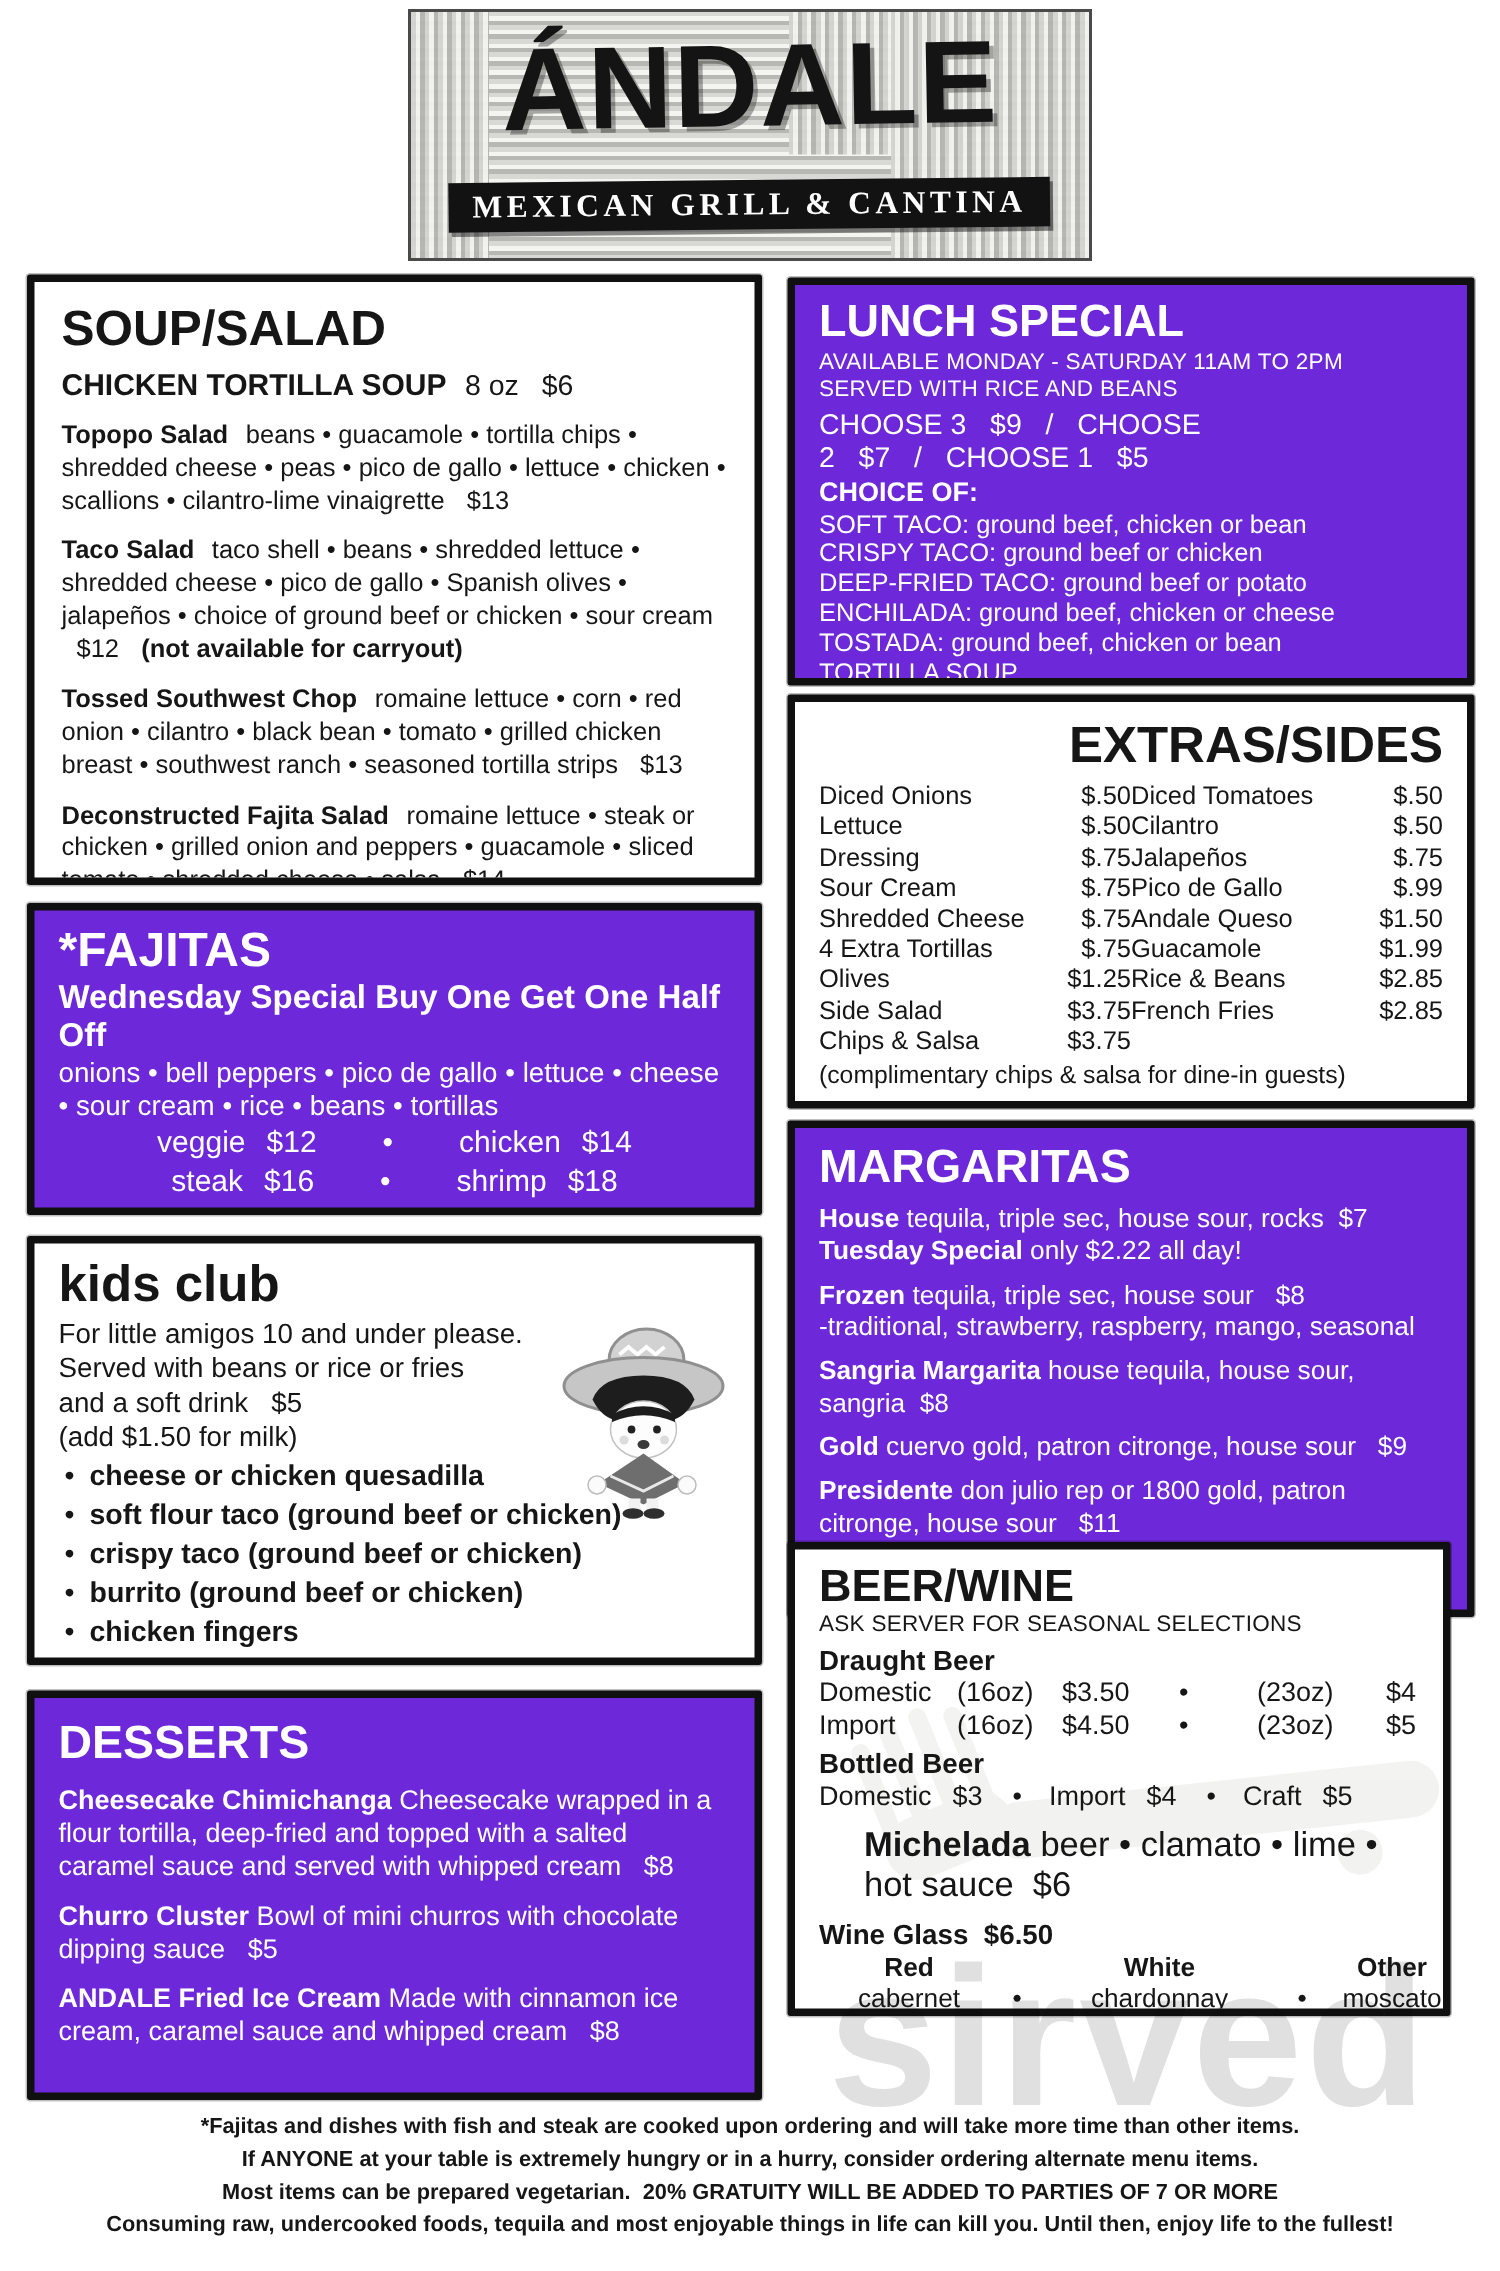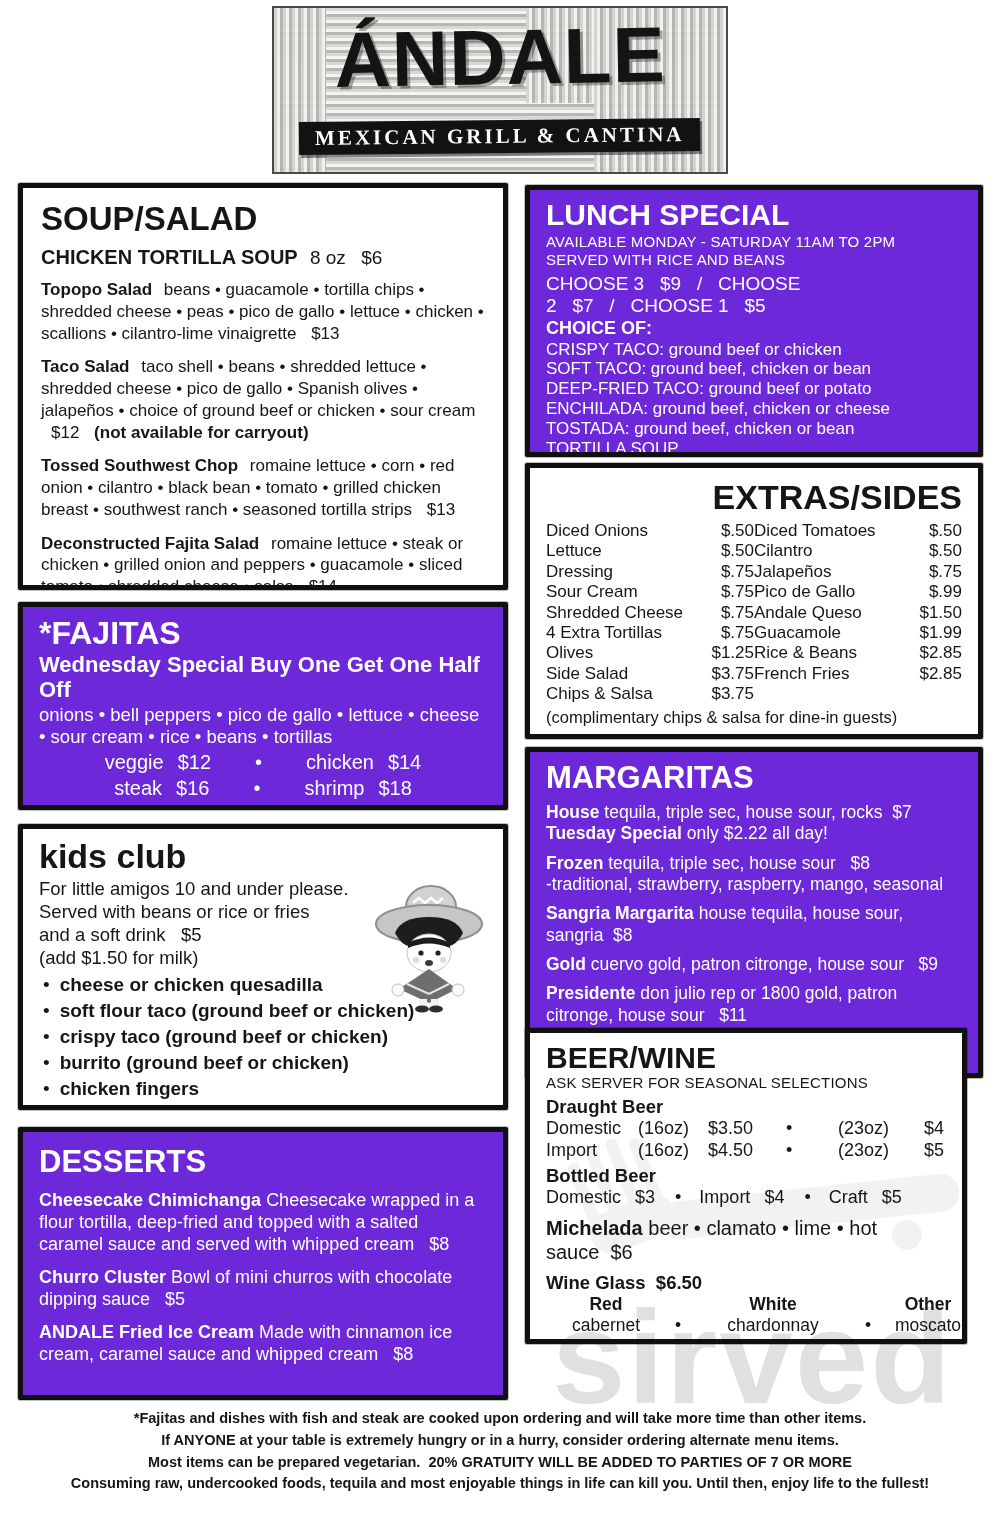--- a/index.html
+++ b/index.html
@@ -90,21 +90,21 @@
   #beer{left:525px;top:1028px;width:442px;height:316px;padding:9px 16px;}
   #beer .inner{position:relative;z-index:2;}
   #beer h2{font-size:30px;line-height:1.05;}
   #beer .sub{font-size:15px;letter-spacing:.2px;line-height:1.25;}
   #beer .grp{font-size:18.5px;font-weight:700;line-height:1.25;margin-top:3px;}
   .dr-row{display:grid;grid-template-columns:92px 70px 78px 52px 86px 46px;font-size:18px;line-height:1.18;}
   .dr-row .c{text-align:left;}
   .bt-row{display:flex;font-size:18px;line-height:1.2;gap:0;}
   .bt-row span{margin-right:14px;}
   .bt-row .dot{margin:0 18px 0 6px;}
-  .mich{font-size:20px;line-height:1.2;margin-top:7px;}
+  .mich{font-size:23px;line-height:1.2;margin-top:7px;margin-left:30px;}
   .wine-label{font-size:18.5px;font-weight:700;line-height:1.25;margin-top:7px;}
   .wine-grid{display:grid;grid-template-columns:120px 24px 166px 24px 96px;font-size:17.5px;line-height:1.22;}
   .wine-grid .hd{font-weight:700;text-align:center;}
   .wine-grid .cell{text-align:center;}
   .wine-grid .dot{text-align:center;}
   .fork-mark{position:absolute;right:-6px;top:4px;z-index:1;opacity:.55;}
   
   #footer{position:absolute;left:0;top:1408px;width:1000px;text-align:center;z-index:3;}
   #footer div{font-size:14.5px;font-weight:700;line-height:1.5;}
   
@@ -154,22 +154,22 @@
     <span class="sp">$14</span>
   </p>
 </section>
 
 <section class="box red" id="lunch">
   <h2>LUNCH SPECIAL</h2>
   <div class="sub">AVAILABLE MONDAY - SATURDAY 11AM TO 2PM</div>
   <div class="sub">SERVED WITH RICE AND BEANS</div>
   <div class="choose">CHOOSE 3&nbsp;&nbsp;&nbsp;$9&nbsp;&nbsp;&nbsp;/&nbsp;&nbsp;&nbsp;CHOOSE 2&nbsp;&nbsp;&nbsp;$7&nbsp;&nbsp;&nbsp;/&nbsp;&nbsp;&nbsp;CHOOSE 1&nbsp;&nbsp;&nbsp;$5</div>
   <div class="choice">CHOICE OF:</div>
+  <div class="opt">SOFT TACO: ground beef, chicken or bean</div>
   <div class="opt">CRISPY TACO: ground beef or chicken</div>
-  <div class="opt">SOFT TACO: ground beef, chicken or bean</div>
   <div class="opt">DEEP-FRIED TACO: ground beef or potato</div>
   <div class="opt">ENCHILADA: ground beef, chicken or cheese</div>
   <div class="opt">TOSTADA: ground beef, chicken or bean</div>
   <div class="opt">TORTILLA SOUP</div>
 
 </section>
 
 <section class="box" id="extras">
   <h2>EXTRAS/SIDES</h2>
   <div class="ex-grid">

